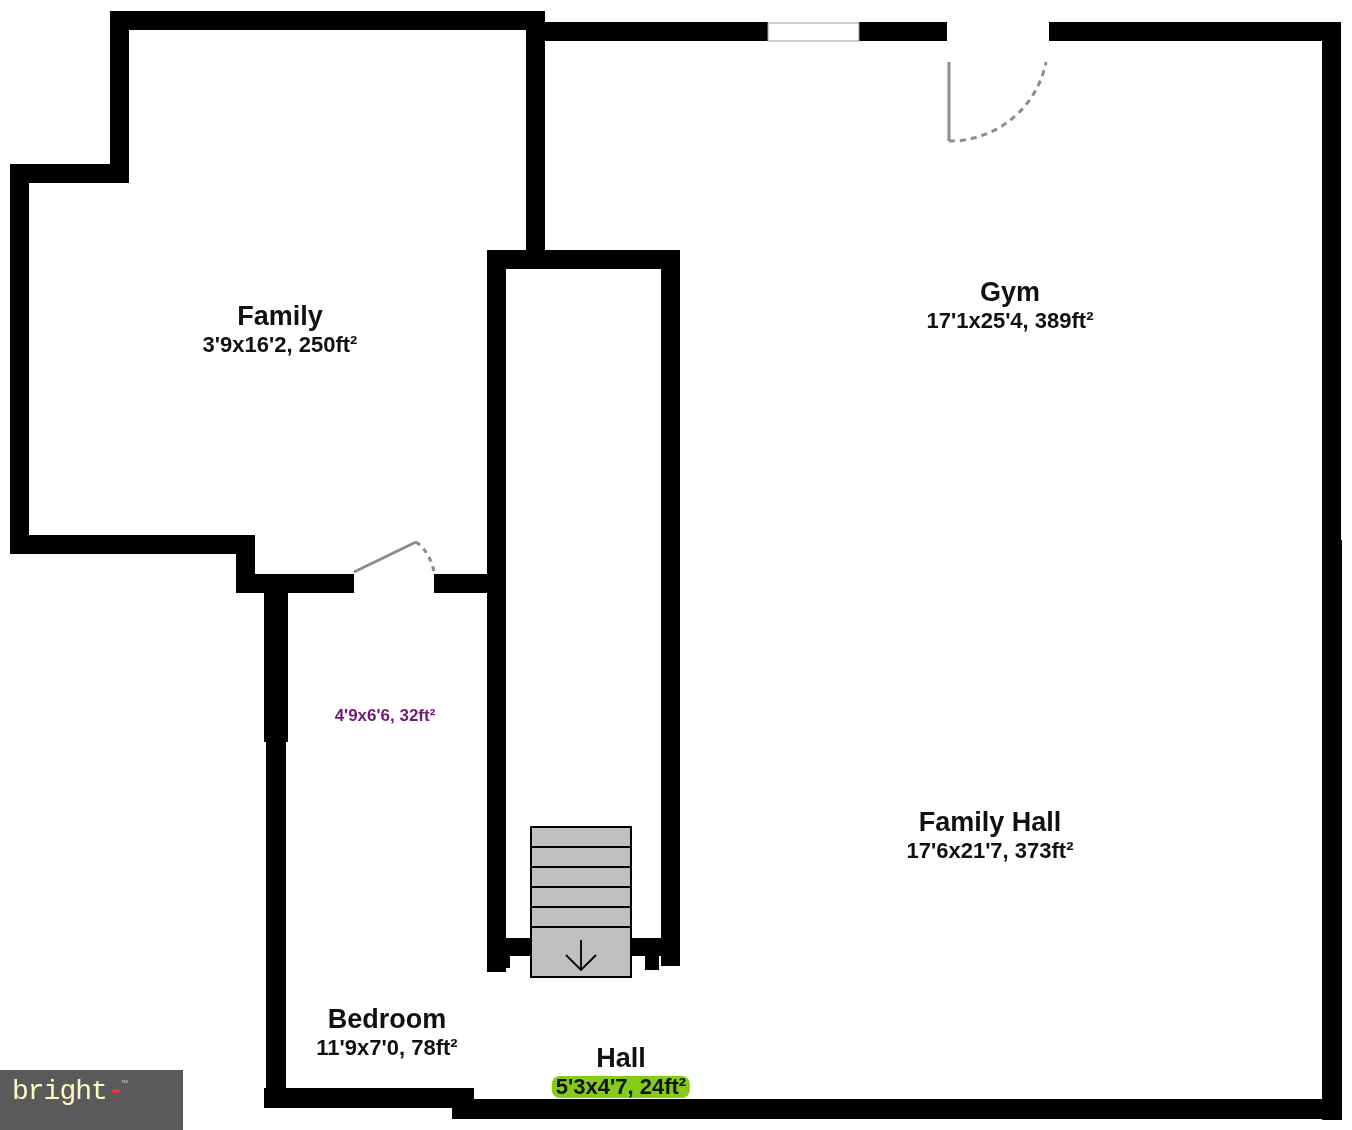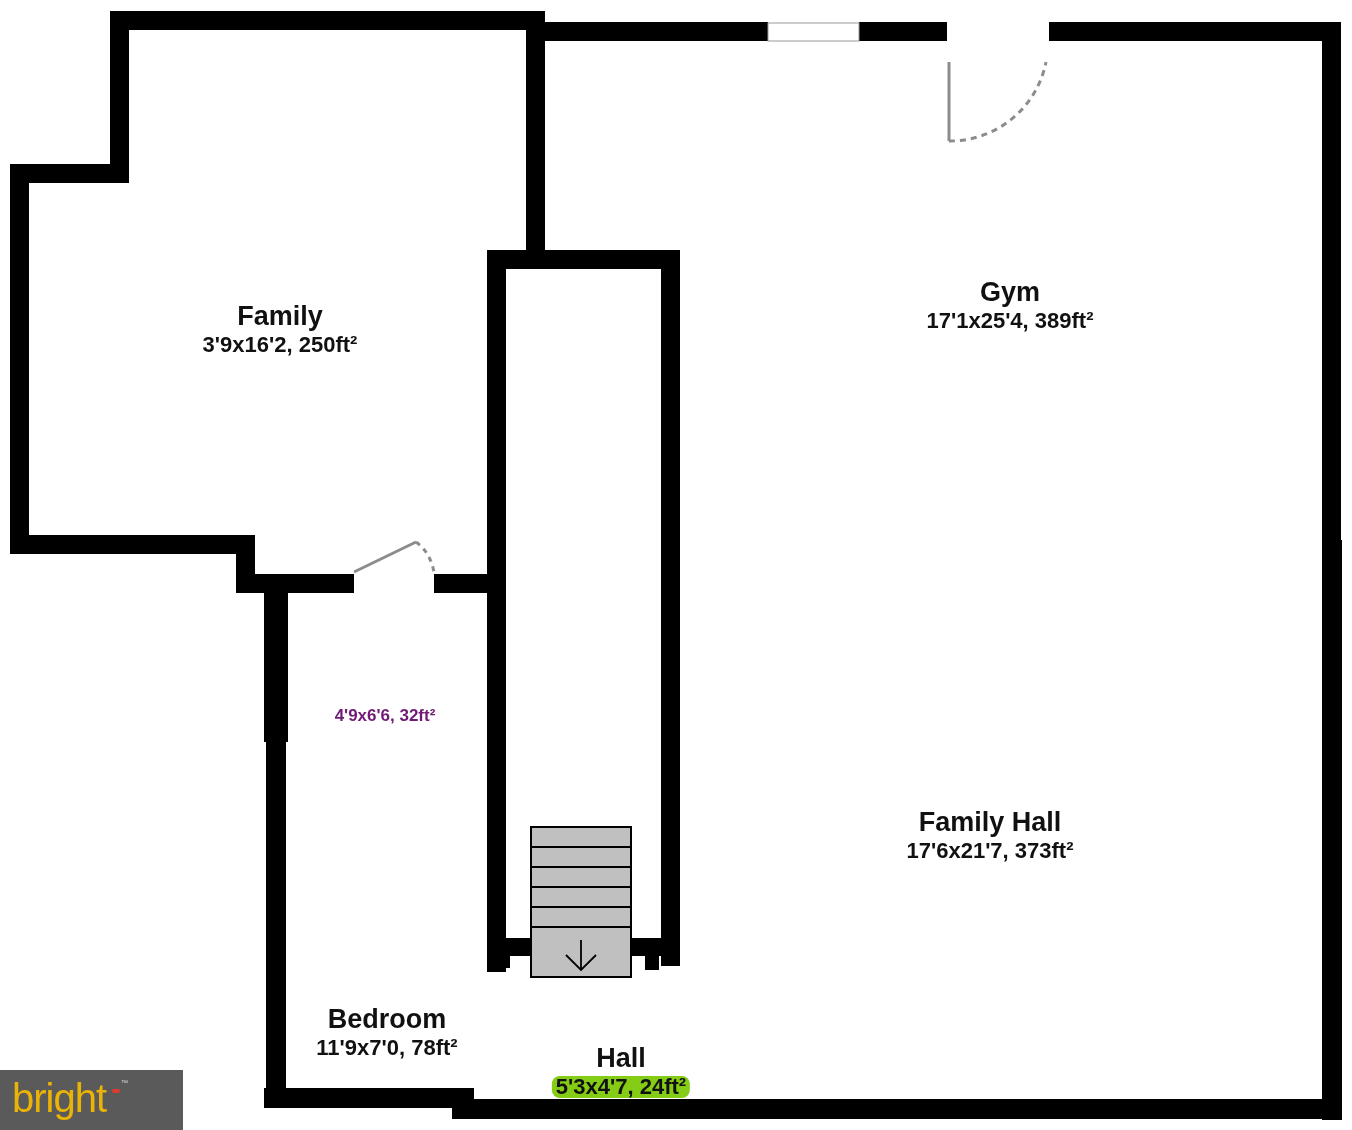--- a/index.html
+++ b/index.html
@@ -4,21 +4,21 @@
   <style>
     html, body { margin: 0; padding: 0; background: #ffffff; }
     body { width: 1352px; height: 1130px; position: relative; overflow: hidden; font-family: "Liberation Sans", sans-serif; }
     #plan { position: absolute; left: 0; top: 0; width: 1352px; height: 1130px; }
     .label { position: absolute; text-align: center; color: #111; transform: translateX(-50%); white-space: nowrap; }
     .label .name { font-weight: bold; font-size: 27px; line-height: 30px; display: block; }
     .label .dims { font-weight: bold; font-size: 22px; line-height: 22px; display: block; margin-top: 3px; }
     .dims-only { position: absolute; font-weight: bold; font-size: 17px; line-height: 22px; color: #701a75; transform: translateX(-50%); white-space: nowrap; }
     .hall-dims { background: #84cc16; border-radius: 8px; padding: 0 4px; }
     #logo { position: absolute; left: 0; top: 1070px; width: 183px; height: 60px; background: #5a5a5a; }
-    #logo .bright { position: absolute; left: 12px; top: 6px; font-family: Liberation Sans, sans-serif; font-size: 40px; color: #eab308; letter-spacing: -1px; }
+    #logo .bright { position: absolute; left: 12px; top: 6px; font-family: Liberation Mono, monospace; font-size: 28px; color: #fef9c3; letter-spacing: -1px; }
     #logo .mls { position: absolute; left: 128px; top: 22px; font-family: Liberation Serif, serif; font-size: 19px; color: #bef264; margin-top: 40px; }
     #logo .tm { position: absolute; left: 121px; top: 9px; font-size: 7px; color: #ddd; }
     #logo .spark { position: absolute; left: 112px; top: 19px; width: 8px; height: 4px; background: #e03a2f; border-radius: 2px; }
   </style>
 </head>
 <body>
 
 <svg id="plan" viewBox="0 0 1352 1130" xmlns="http://www.w3.org/2000/svg">
 
   <g fill="#000">

